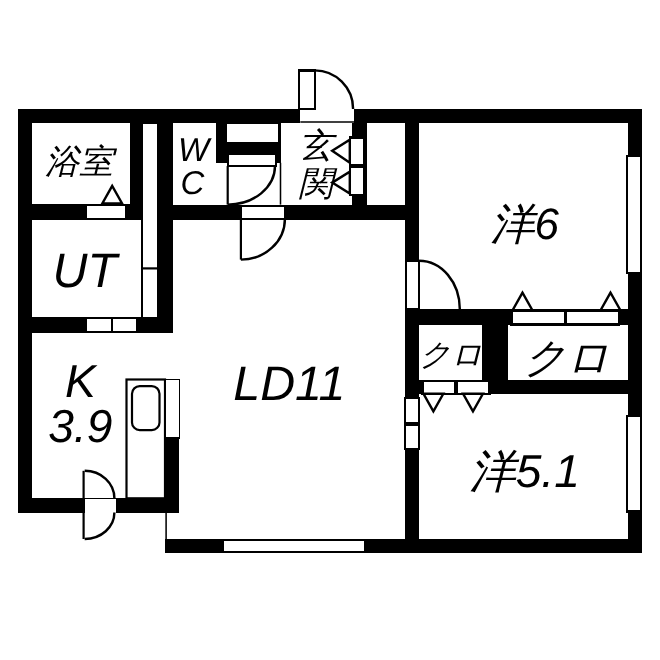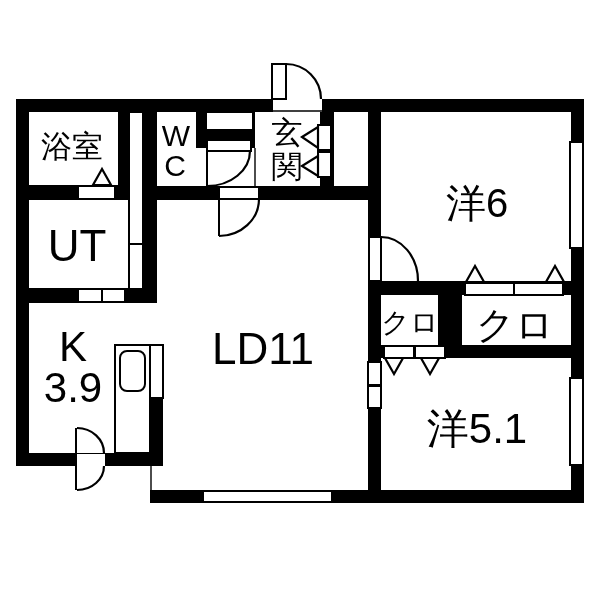--- a/index.html
+++ b/index.html
@@ -1,16 +1,16 @@
 <!DOCTYPE html>
 <html><head>
 <meta charset="utf-8">
 <style>
   html,body{margin:0;padding:0;background:#ffffff;}
-  #stage{position:relative;width:600px;height:600px;background:#ffffff;overflow:hidden;}
+  #stage{position:relative;width:600px;height:600px;background:#ffffff;overflow:hidden;font-style:italic;}
   svg{position:absolute;left:0;top:0;}
   .wall{fill:#000000;shape-rendering:crispEdges;}
   .open{fill:#ffffff;stroke:#000000;stroke-width:2;shape-rendering:crispEdges;}
   .open-thin{fill:#ffffff;stroke:#000000;stroke-width:1.3;shape-rendering:crispEdges;}
   .gap{fill:#ffffff;shape-rendering:crispEdges;}
   .arc{fill:none;stroke:#000000;stroke-width:2.2;}
   .ln{stroke:#000000;stroke-width:2;}
   .ln-thin{stroke:#000000;stroke-width:1.4;}
   .tri{fill:#ffffff;stroke:#000000;stroke-width:2.2;stroke-linejoin:miter;}
   .fixture{fill:#ffffff;stroke:#000000;stroke-width:2;}

